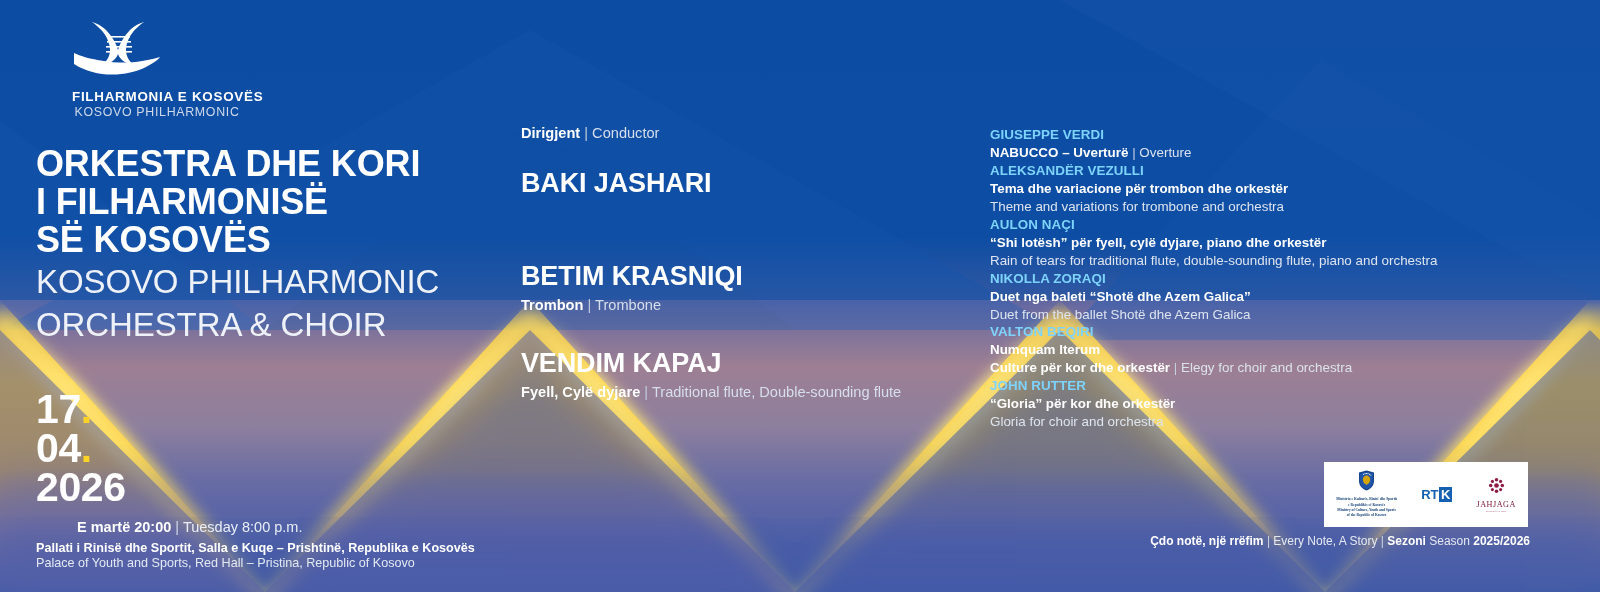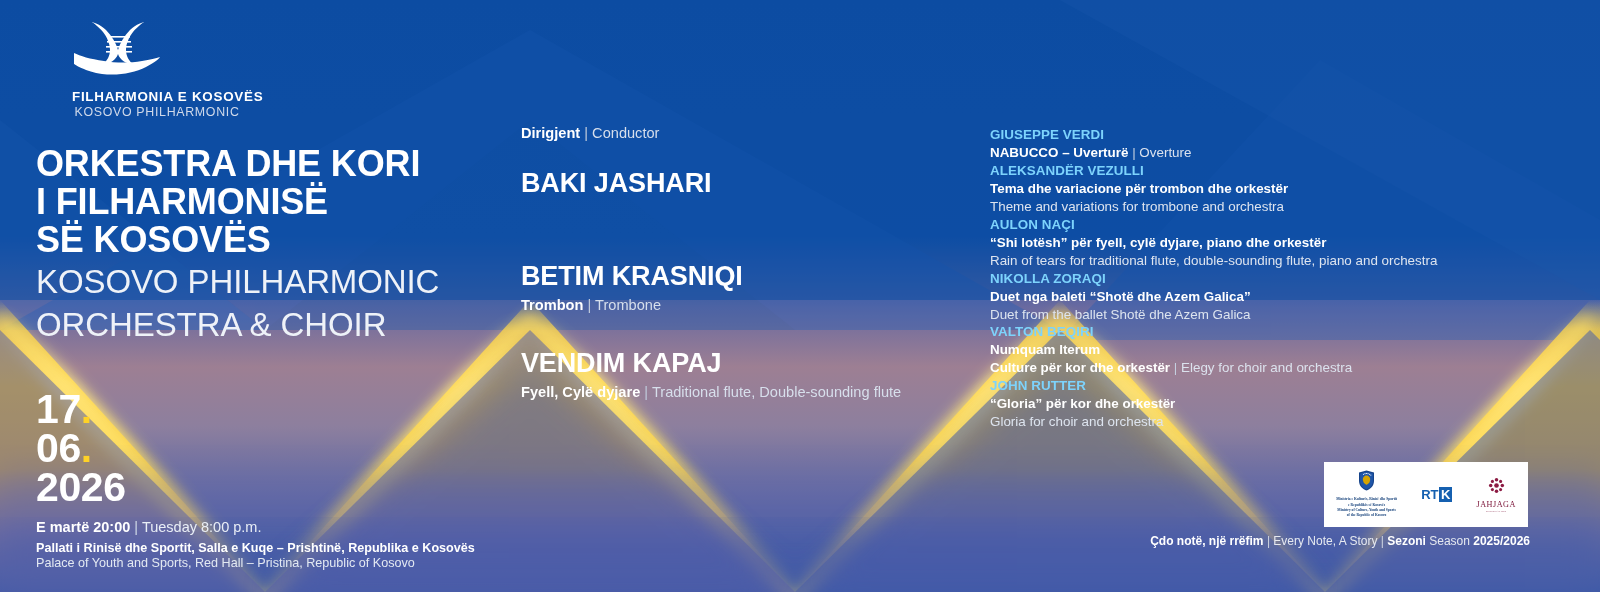--- a/index.html
+++ b/index.html
@@ -36,21 +36,21 @@
     font-size:33px;line-height:1.16;font-weight:300;color:#eef2f8;
     letter-spacing:-0.003em;margin-top:4px;
   }
 
   
   .date-block{position:absolute;left:36px;top:390px;width:470px;}
   .date-num{
     font-size:41px;line-height:.95;font-weight:bold;color:#ffffff;letter-spacing:-0.01em;
   }
   .dot{color:#ffd226;}
-  .time-line{margin-top:12px;font-size:14.5px;color:#e9eef6;}
+  .time-line{margin-top:12px;font-size:14.5px;color:#e9eef6;margin-left:41px;}
   .time-line .b{font-weight:bold;color:#ffffff;}
   .time-line .sep{color:#cfd8e6;}
   .venue-sq{margin-top:6px;font-size:12.6px;font-weight:bold;color:#ffffff;}
   .venue-en{margin-top:1px;font-size:12.6px;font-weight:300;color:#e3e9f2;}
 
   
   .col-mid{position:absolute;left:521px;top:125px;width:460px;}
   .role{font-size:14.6px;color:#d7dfec;margin-bottom:2px;}
   .role b{color:#ffffff;font-weight:bold;}
   .role .sep{color:#bfcadb;}
@@ -226,21 +226,21 @@
         <div class="title-en">KOSOVO PHILHARMONIC</div>
         <div class="title-en">ORCHESTRA &amp; CHOIR</div>
       </div>
     </div>
 
     <div class="date-block">
       <div class="date-num">
         <span>17</span><span class="dot">.</span>
       </div>
       <div class="date-num">
-        <span>06</span><span class="dot">.</span>
+        <span>04</span><span class="dot">.</span>
       </div>
       <div class="date-num">2026</div>
 
       <div class="time-line">
         <span class="b">E martë 20:00</span>
         <span class="sep">|</span>
         <span>Tuesday 8:00 p.m.</span>
       </div>
       <div class="venue-sq">Pallati i Rinisë dhe Sportit, Salla e Kuqe – Prishtinë, Republika e Kosovës</div>
       <div class="venue-en">Palace of Youth and Sports, Red Hall – Pristina, Republic of Kosovo</div>

